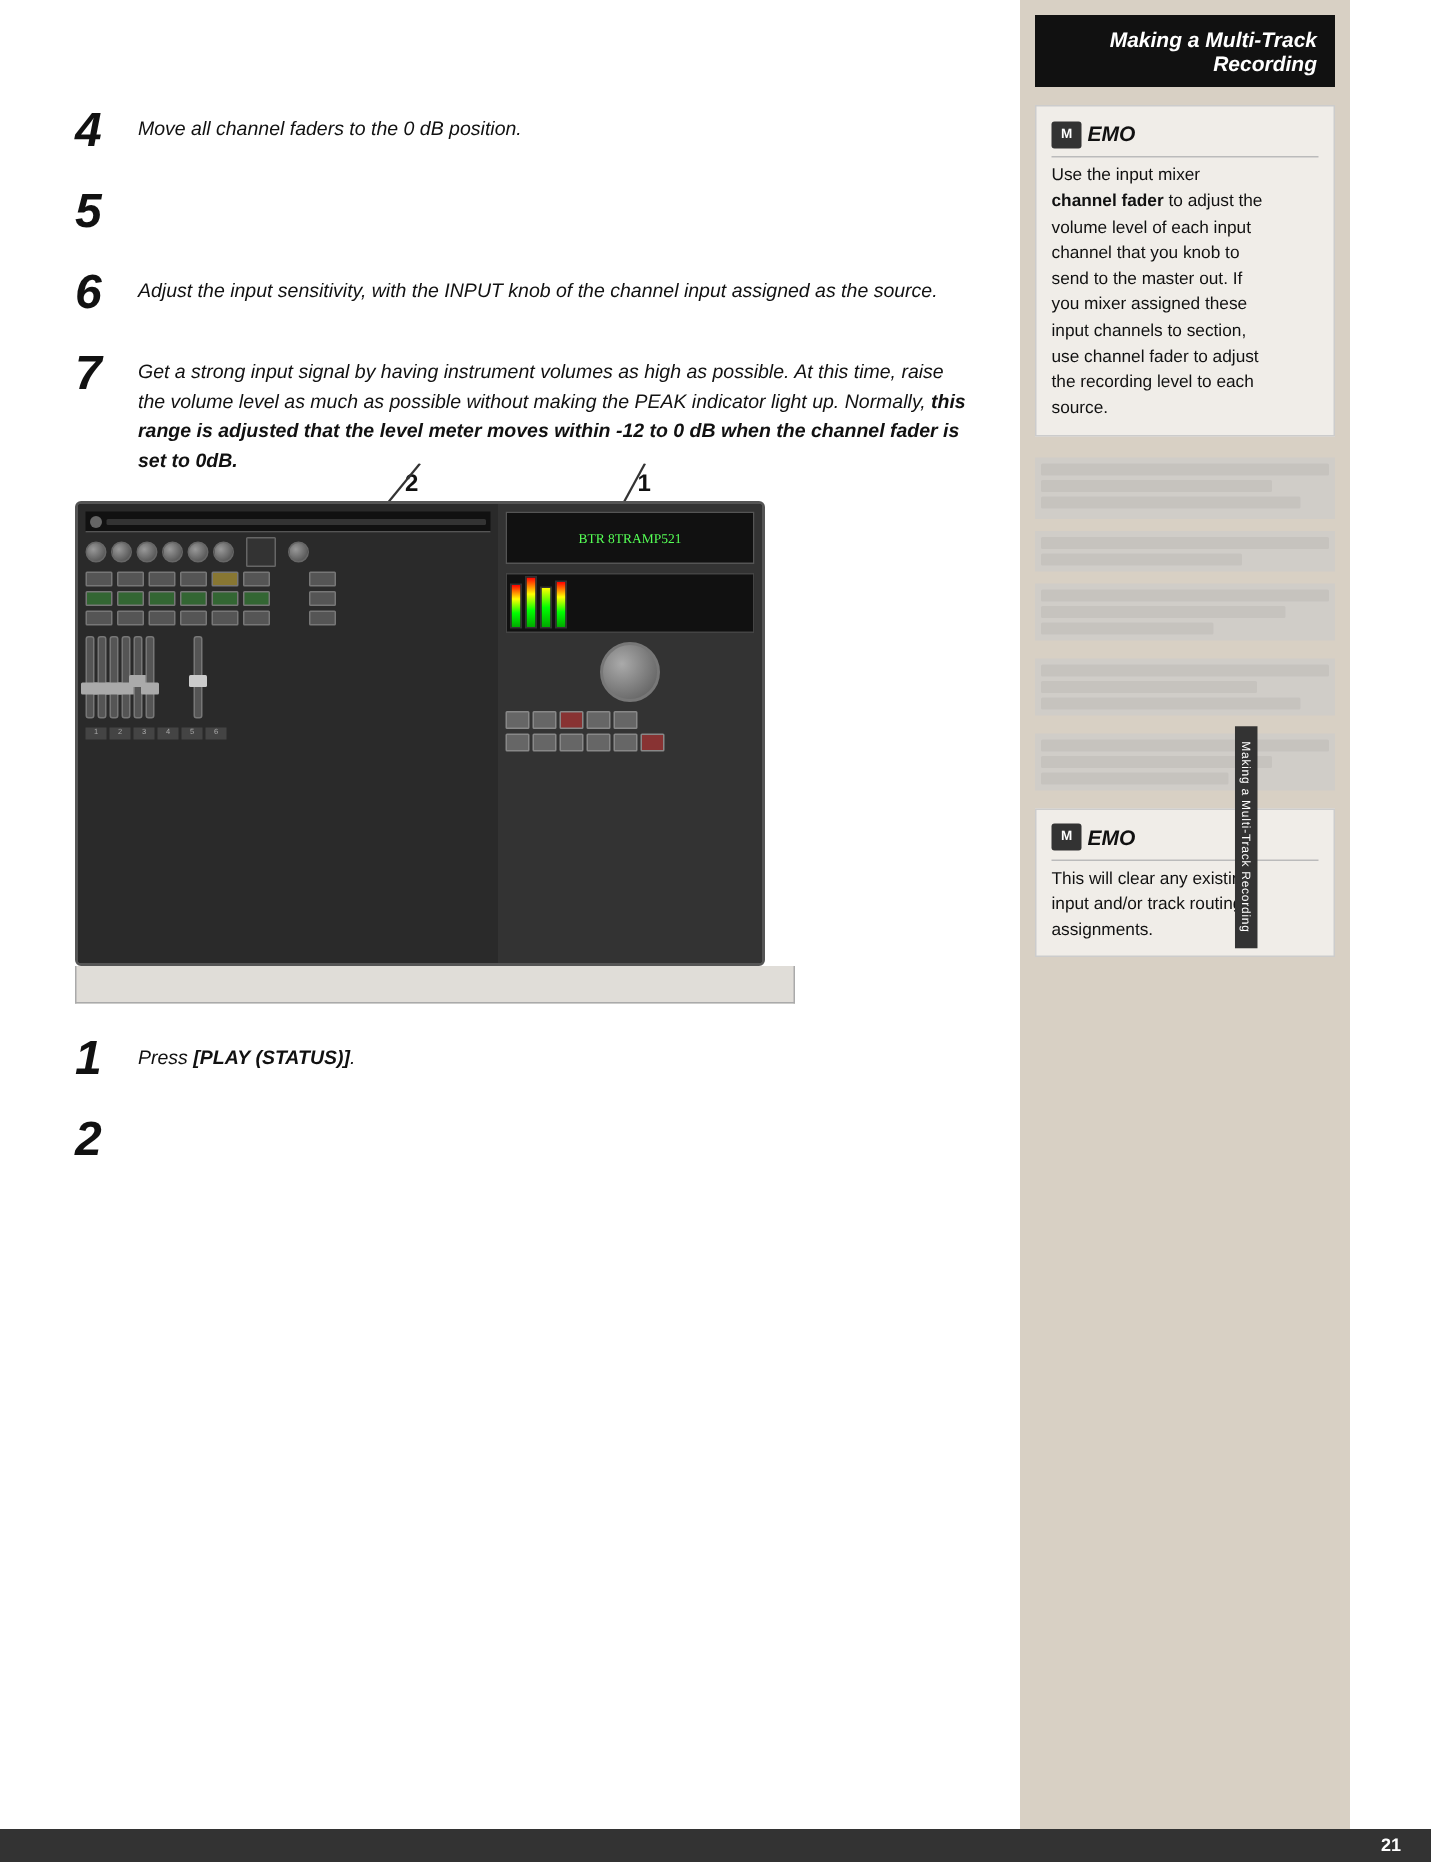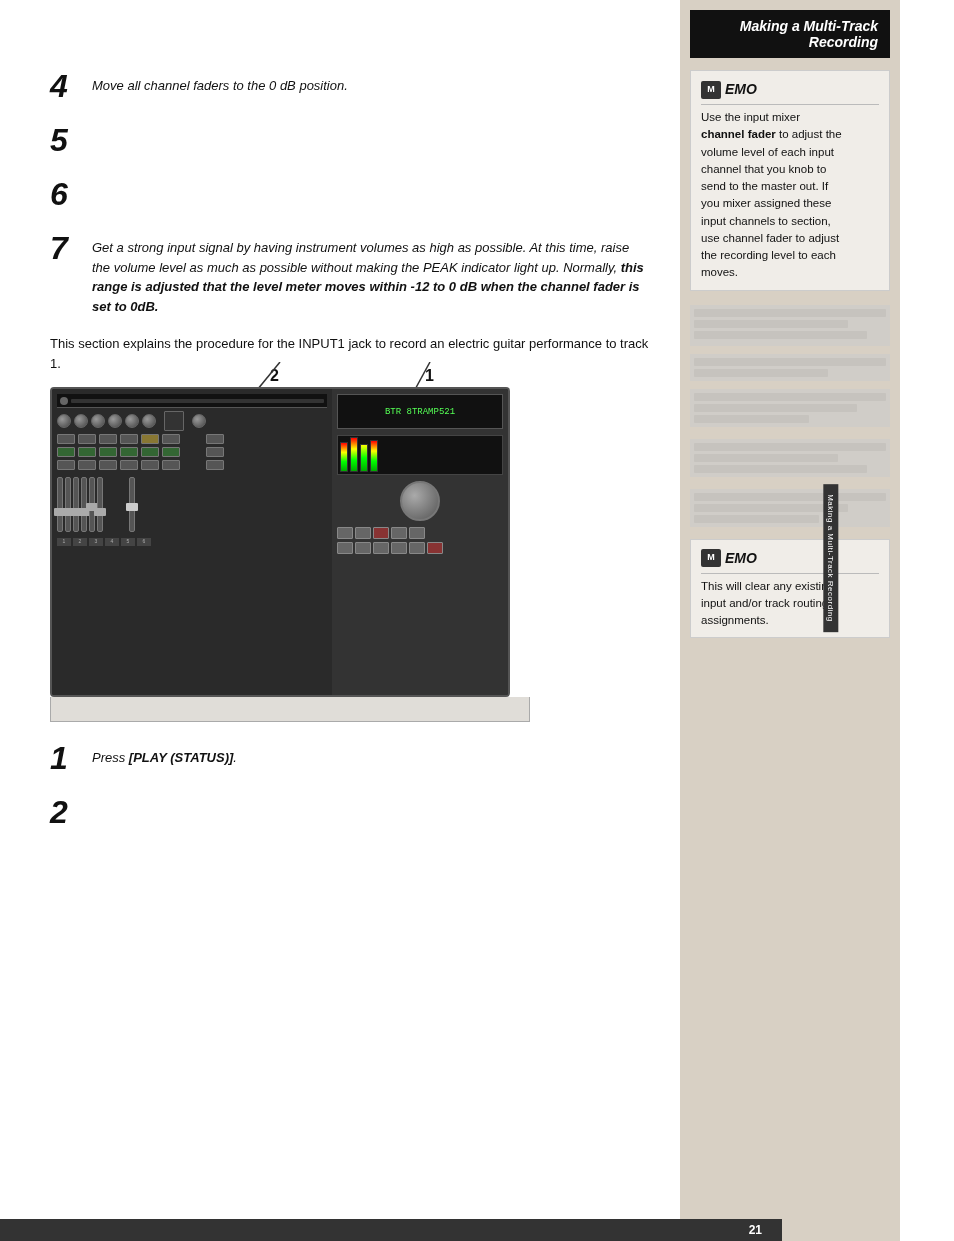--- a/index.html
+++ b/index.html
@@ -319,33 +319,33 @@
         <div class="step-num">4</div>
         <div class="step-text">Move all channel faders to the 0 dB position.</div>
       </div>
 
       <div class="step-block">
         <div class="step-num">5</div>
       </div>
 
       <div class="step-block">
         <div class="step-num">6</div>
+        <div class="step-text">Adjust the input sensitivity, with the INPUT knob of the channel input assigned as the source.</div>
       </div>
 
       <div class="step-block">
         <div class="step-num">7</div>
         <div class="step-text">
           Get a strong input signal by having instrument volumes as high as possible. At this time, raise the volume level as much as possible without making the PEAK indicator light up. Normally, <strong>this range is adjusted that the level meter moves within -12 to 0 dB when the channel fader is set to 0dB.</strong>
         </div>
       </div>
 
     </div>
 
 
-    <div class="intro-text">This section explains the procedure for the INPUT1 jack to record an electric guitar performance to track 1.</div>
 
     <div class="image-wrapper">
       <span class="num-label-2" style="position:absolute;top:-20px;left:220px;font-size:16px;font-weight:bold;">2</span>
       <span class="num-label-1" style="position:absolute;top:-20px;left:375px;font-size:16px;font-weight:bold;">1</span>
 
       <svg class="arrows" viewBox="0 0 480 340">
         <line x1="230" y1="0" x2="185" y2="55" stroke="#333" stroke-width="1.5"></line>
         <line x1="380" y1="0" x2="350" y2="55" stroke="#333" stroke-width="1.5"></line>
       </svg>
 
@@ -444,21 +444,21 @@
             <div style="width:14px;height:8px;background:#444;font-size:5px;color:#aaa;text-align:center;">3</div>
             <div style="width:14px;height:8px;background:#444;font-size:5px;color:#aaa;text-align:center;">4</div>
             <div style="width:14px;height:8px;background:#444;font-size:5px;color:#aaa;text-align:center;">5</div>
             <div style="width:14px;height:8px;background:#444;font-size:5px;color:#aaa;text-align:center;">6</div>
           </div>
         </div>
 
         <div class="mixer-right">
 
           <div class="right-display">
-            <span style="color:#5f5;font-family:Liberation Mono, monospace;font-size:9px;">BTR 8TRAMP521</span>
+            <span style="color:#5f5;font-family:Liberation Serif, serif;font-size:9px;">BTR 8TRAMP521</span>
           </div>
 
           <div style="display:flex;gap:2px;height:40px;align-items:flex-end;background:#111;padding:2px;border:1px solid #444;">
             <div style="width:8px;height:30px;background:linear-gradient(to top, #0a0, #0f0, #ff0, #f00);border:1px solid #333;"></div>
             <div style="width:8px;height:35px;background:linear-gradient(to top, #0a0, #0f0, #ff0, #f00);border:1px solid #333;"></div>
             <div style="width:8px;height:28px;background:linear-gradient(to top, #0a0, #0f0, #ff0);border:1px solid #333;"></div>
             <div style="width:8px;height:32px;background:linear-gradient(to top, #0a0, #0f0, #ff0, #f00);border:1px solid #333;"></div>
           </div>
 
           <div class="right-knob-large"></div>
@@ -511,21 +511,21 @@
       <div>
         <div>Use the input mixer</div>
         <div><strong>channel fader</strong> to adjust the</div>
         <div>volume level of each input</div>
         <div>channel that you knob to</div>
         <div>send to the master out. If</div>
         <div>you mixer assigned these</div>
         <div>input channels to section,</div>
         <div>use channel fader to adjust</div>
         <div>the recording level to each</div>
-        <div>moves.</div>
+        <div>source.</div>
       </div>
     </div>
 
     <div class="sidebar-section">
       <div class="sidebar-decorative">
         <div style="height:8px;background:#bbb;margin-bottom:3px;border-radius:1px;"></div>
         <div style="height:8px;background:#bbb;width:80%;margin-bottom:3px;border-radius:1px;"></div>
         <div style="height:8px;background:#bbb;width:90%;margin-bottom:3px;border-radius:1px;"></div>
       </div>
       <div class="sidebar-decorative">
@@ -566,15 +566,15 @@
         <div>assignments.</div>
       </div>
     </div>
 
     <div style="position:absolute;right:-5px;top:45%;transform:translateY(-50%) rotate(90deg);background:#333;color:#fff;font-size:8px;padding:3px 10px;white-space:nowrap;writing-mode:horizontal-tb;letter-spacing:0.5px;">Making a Multi-Track Recording</div>
 
   </div>
 
 </div>
 
-<div style="position:fixed;bottom:0;left:0;width:782px;height:22px;background:#333;display:flex;align-items:center;justify-content:flex-end;padding-right:20px;">
+<div style="position:fixed;bottom:0;left:0;width:954px;height:22px;background:#333;display:flex;align-items:center;justify-content:flex-end;padding-right:20px;">
   <span style="color:#fff;font-size:12px;font-weight:bold;">21</span>
 </div>
 
 </body></html>

